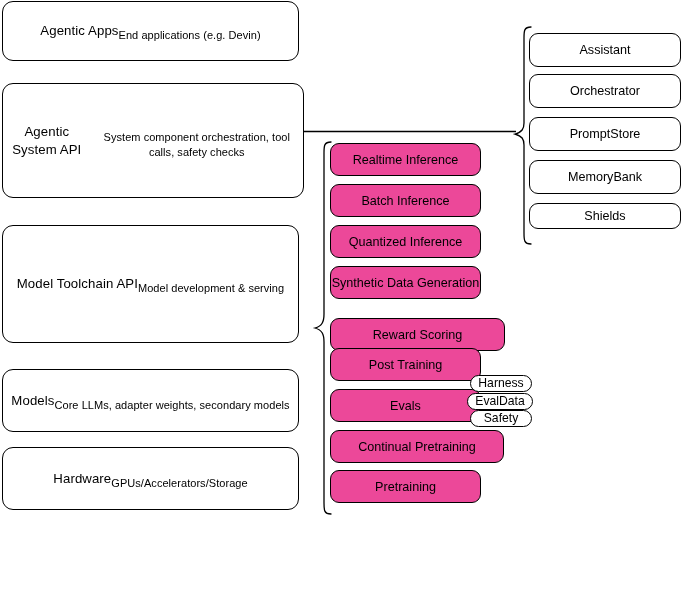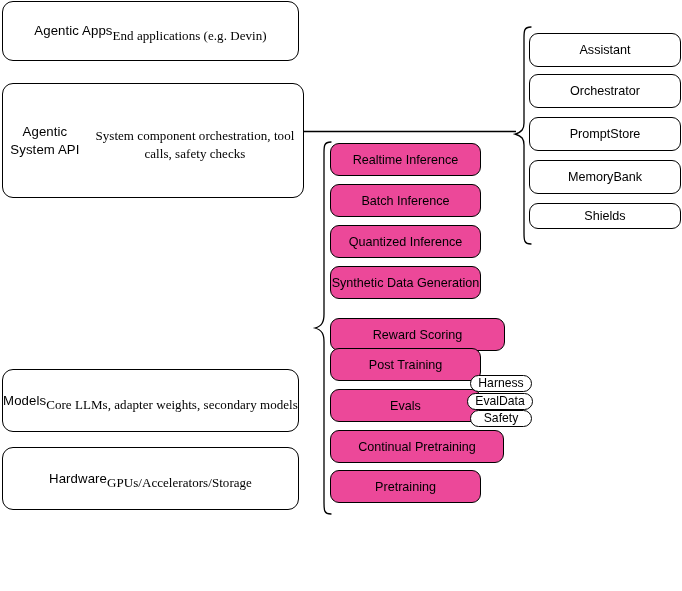--- a/index.html
+++ b/index.html
@@ -27,26 +27,25 @@
     justify-content: center;
     text-align: center;
   }
   .box .title {
     font-size: 13.2px;
     color: #000000;
     line-height: 1.35;
     letter-spacing: 0.1px;
   }
   .box .subtitle {
-    font-size: 13px;
+    font-size: 11px;
     color: #000000;
     line-height: 1.35;
     margin-top: 9px;
     letter-spacing: 0.05px;
-    font-family: Liberation Serif, serif;
   }
   .pill {
     position: absolute;
     box-sizing: border-box;
     border: 1.3px solid #000000;
     border-radius: 10px;
     background: #ffffff;
     display: flex;
     align-items: flex-start;
     justify-content: center;
@@ -98,20 +97,24 @@
   <div class="box" style="left:2px; top:1px; width:297px; height:60px;">
     <div class="title">Agentic Apps</div>
     <div class="subtitle">End applications (e.g. Devin)</div>
   </div>
 
   <div class="box" style="left:2px; top:83px; width:302px; height:115px;">
     <div class="title">Agentic System API</div>
     <div class="subtitle">System component orchestration, tool calls, safety checks</div>
   </div>
 
+  <div class="box" style="left:2px; top:225px; width:297px; height:118px;">
+    <div class="title">Model Toolchain API</div>
+    <div class="subtitle">Model development &amp; serving</div>
+  </div>
 
   <div class="box" style="left:2px; top:369px; width:297px; height:63px;">
     <div class="title">Models</div>
     <div class="subtitle">Core LLMs, adapter weights, secondary models</div>
   </div>
 
   <div class="box" style="left:2px; top:447px; width:297px; height:63px;">
     <div class="title">Hardware</div>
     <div class="subtitle">GPUs/Accelerators/Storage</div>
   </div>

